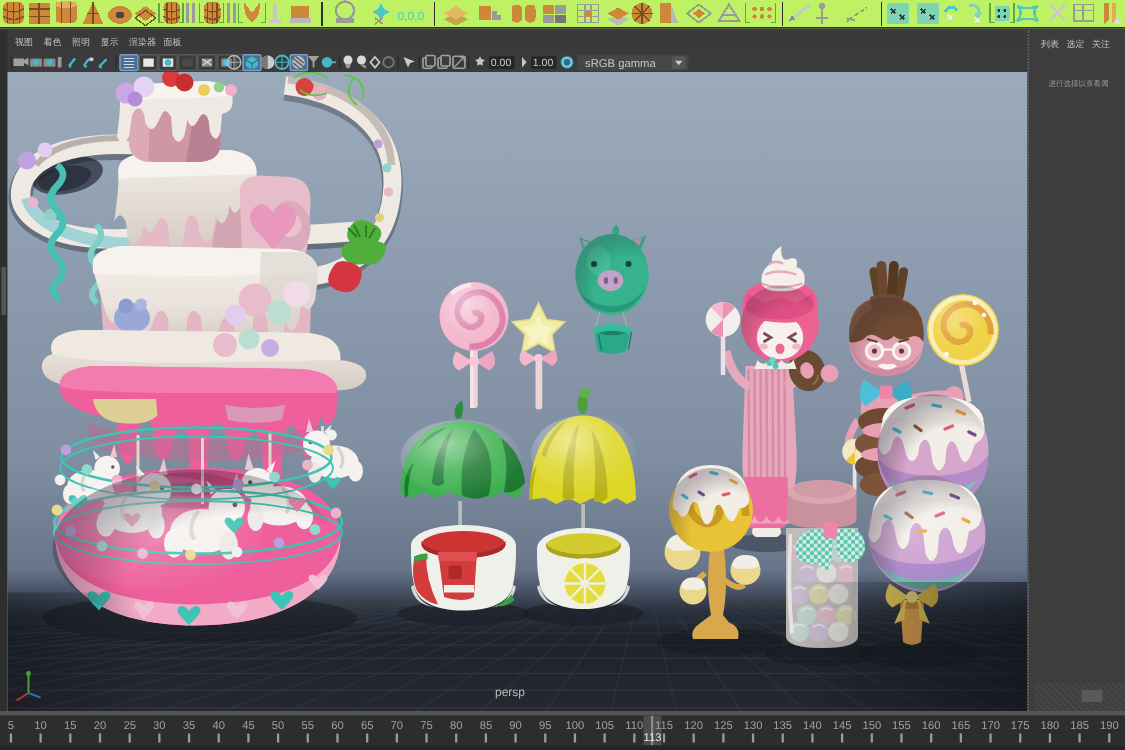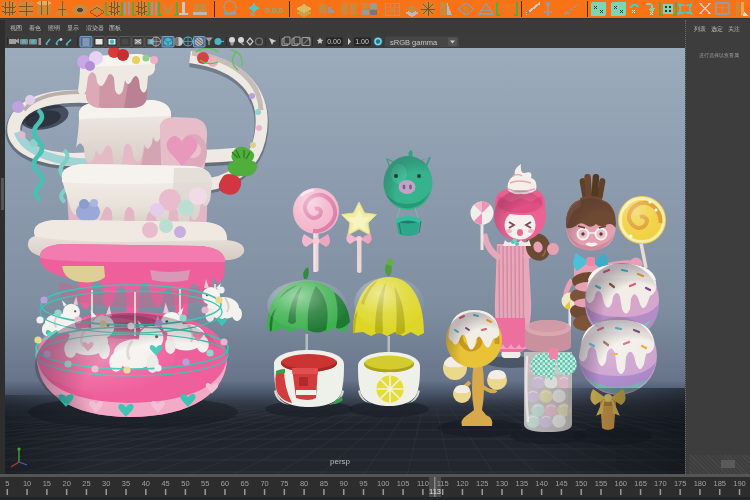--- a/index.html
+++ b/index.html
@@ -1,21 +1,21 @@
 <!DOCTYPE html>
 <html><head><meta charset="utf-8"><style>
 html,body{margin:0;padding:0;width:750px;height:500px;overflow:hidden;background:#3d3d3d;
 font-family:"Liberation Sans",sans-serif;}
 *{box-sizing:border-box;}
 #root{position:absolute;left:0;top:0;width:750px;height:500px;}
 .abs{position:absolute;}
 </style></head><body>
 <div id="root">
 
-<div class="abs" style="left:0;top:0;width:750px;height:19px;background:#f97316;border-bottom:1px solid #303030;">
+<div class="abs" style="left:0;top:0;width:750px;height:19px;background:#bef264;border-bottom:1px solid #303030;">
 <svg width="750" height="19" viewBox="0 0 750 19" shape-rendering="crispEdges">
         <rect x="2" y="1" width="14" height="15" rx="4" fill="#cd883a"></rect>
         <path d="M9 1 V16 M5.08 2 V15 M12.92 2 V15 M2 6 Q9 10 16 6 M2 11 Q9 15 16 11" stroke="#7a4e1c" stroke-width="0.9" fill="none"></path>
         <rect x="19" y="2" width="14" height="14" fill="#cd883a"></rect>
         <path d="M26 2 V16 M19 6 h14 M19 11 h14" stroke="#7a4e1c" stroke-width="0.9" fill="none"></path>
         <rect x="37" y="1" width="14" height="14" rx="2" fill="#cd883a"></rect>
         <ellipse cx="44" cy="3" rx="7" ry="2.5" fill="#e8ab62"></ellipse>
         <path d="M41 1 V15 M47 1 V15" stroke="#7a4e1c" stroke-width="0.8"></path>
         <path d="M62 1 L69 16 L55 16 Z" fill="#cd883a"></path>
         <path d="M62 1 L62 16 M58 9 h8" stroke="#7a4e1c" stroke-width="0.8"></path>

